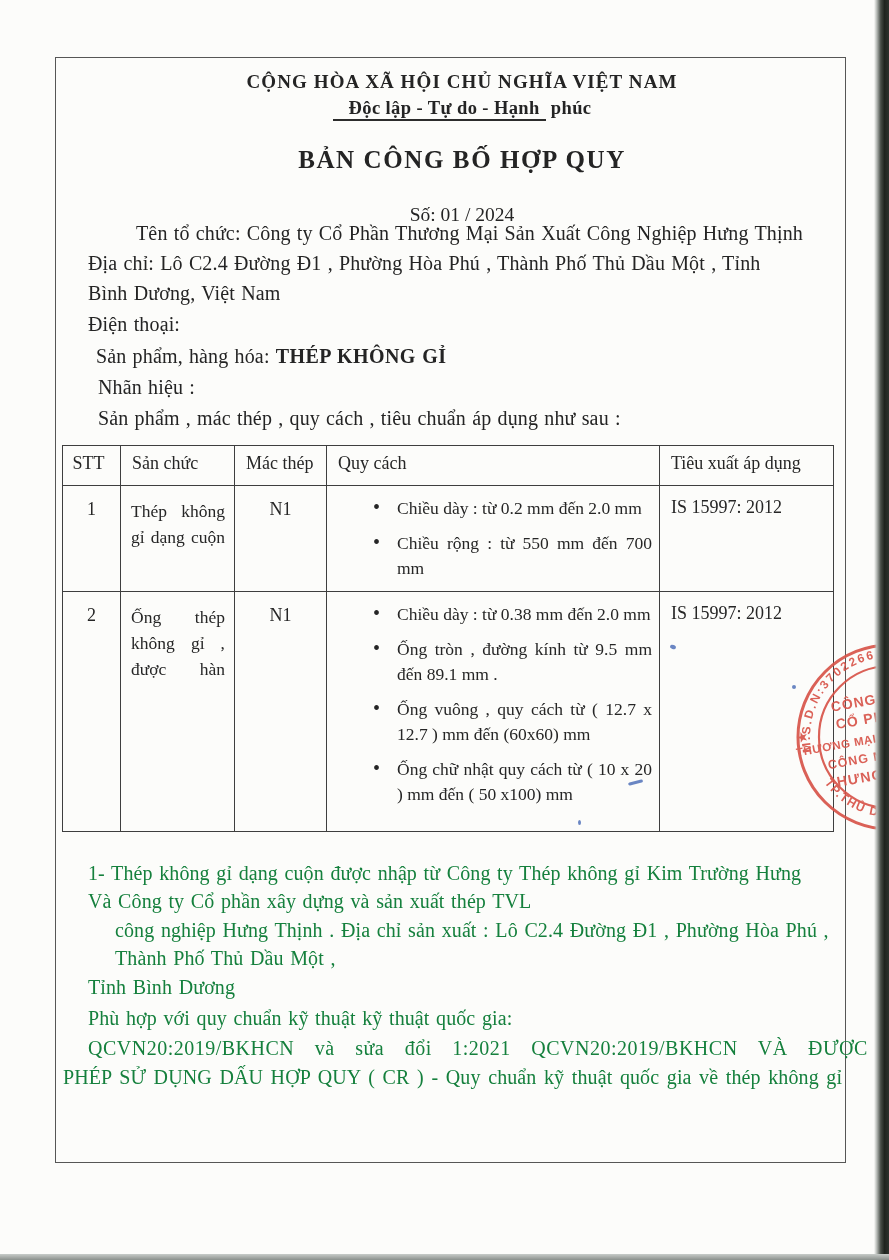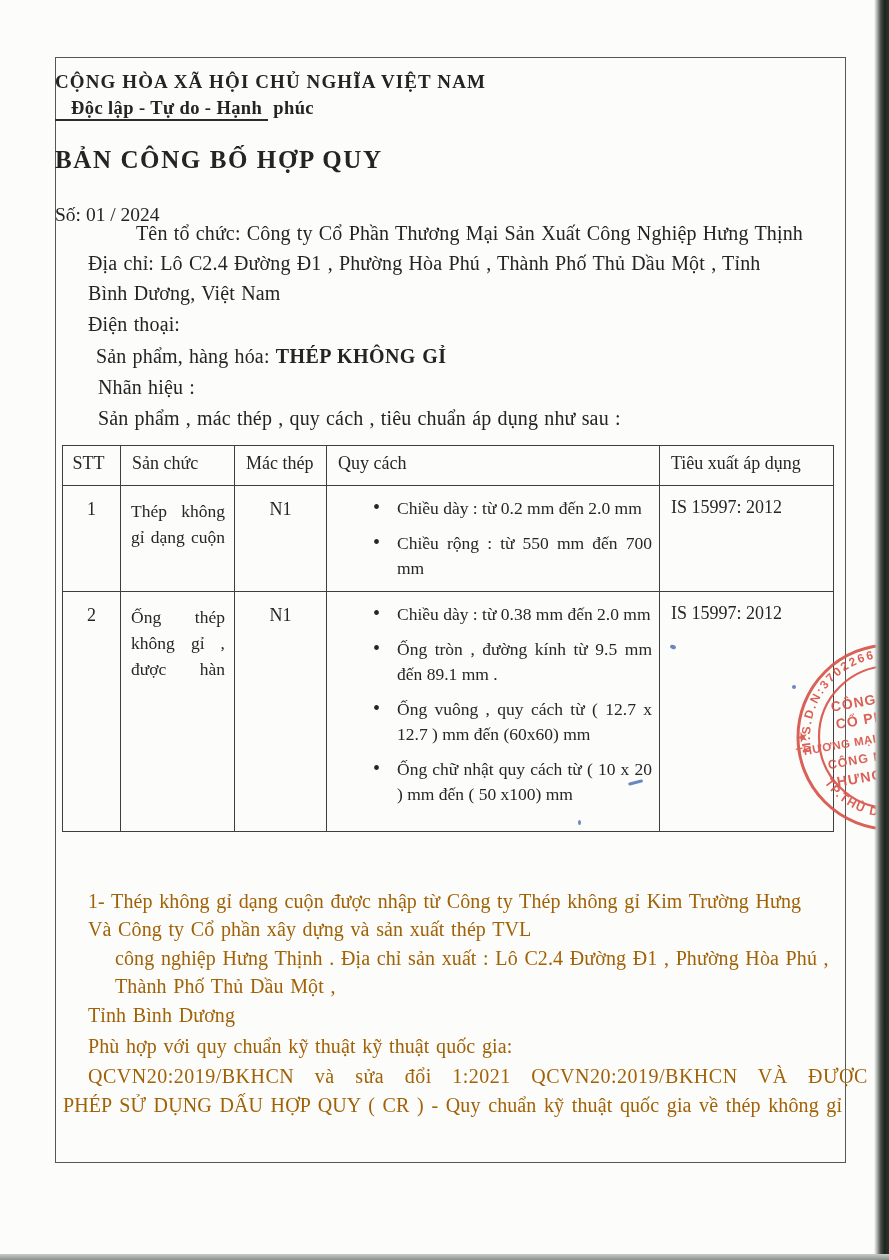--- a/index.html
+++ b/index.html
@@ -9,21 +9,21 @@
     font-family:"Liberation Serif","DejaVu Serif",serif;
     color:#242424;
   }
   .abs{position:absolute;}
   
   .frame{
     left:55px;top:57px;width:789px;height:1104px;
     border:1.5px solid #565656;
   }
   
-  .center-line{left:55px;width:790px;text-align:left;white-space:nowrap;}
+  .center-line{left:55px;width:790px;text-align:center;white-space:nowrap;padding-left:12px;}
   .nat1{top:71px;font-size:19px;font-weight:bold;letter-spacing:1.1px;}
   .nat2{top:98px;font-size:18.5px;font-weight:bold;letter-spacing:.4px;}
   .motto-underline{border-bottom:2.2px solid #2c2c2c;padding:0 6px 1px 16px;}
   .doc-title{top:146px;font-size:25px;font-weight:bold;letter-spacing:1.6px;}
   .doc-no{top:191px;font-size:19.5px;margin-top:13px;}
   
   .p{font-size:20px;white-space:nowrap;letter-spacing:.15px;word-spacing:1px;}
   .org{top:222px;left:88px;margin-left:48px;}
   .addr1{top:252px;left:88px;}
   .addr2{top:282px;left:88px;}
@@ -56,21 +56,21 @@
   .spec-item{
     position:relative;padding-left:70px;padding-right:7px;
     margin-bottom:10px;text-align:justify;line-height:25px;
   }
   .spec-item::before{
     content:"\2022";position:absolute;left:46px;top:-1px;
     font-size:20px;
   }
   td.c-tc{padding:11px 6px 0 11px;font-size:18px;}
   
-  .notes{top:859px;left:55px;width:782px;font-size:20px;line-height:28.4px;color:#a16207;margin-top:28px;}
+  .notes{top:859px;left:55px;width:782px;font-size:20px;line-height:28.4px;color:#15803d;}
   .note-line{letter-spacing:.1px;word-spacing:1.5px;white-space:nowrap;}
   .ml-a{margin-left:33px;}
   .ml-b{margin-left:60px;}
   .ml-c{margin-left:8px;}
   .wide-just{word-spacing:15px;letter-spacing:.5px;}
   .slight-just{word-spacing:2.5px;}
   
   .scan-edge{right:0;top:0;width:15px;height:1256px;z-index:6;
     background:linear-gradient(to right,rgba(190,195,190,0) 0%,#b9bdb9 18%,#474d47 45%,#1f241f 70%,#2d322d 100%);}
   .scan-bottom{left:0;bottom:0;width:889px;height:6px;z-index:6;

